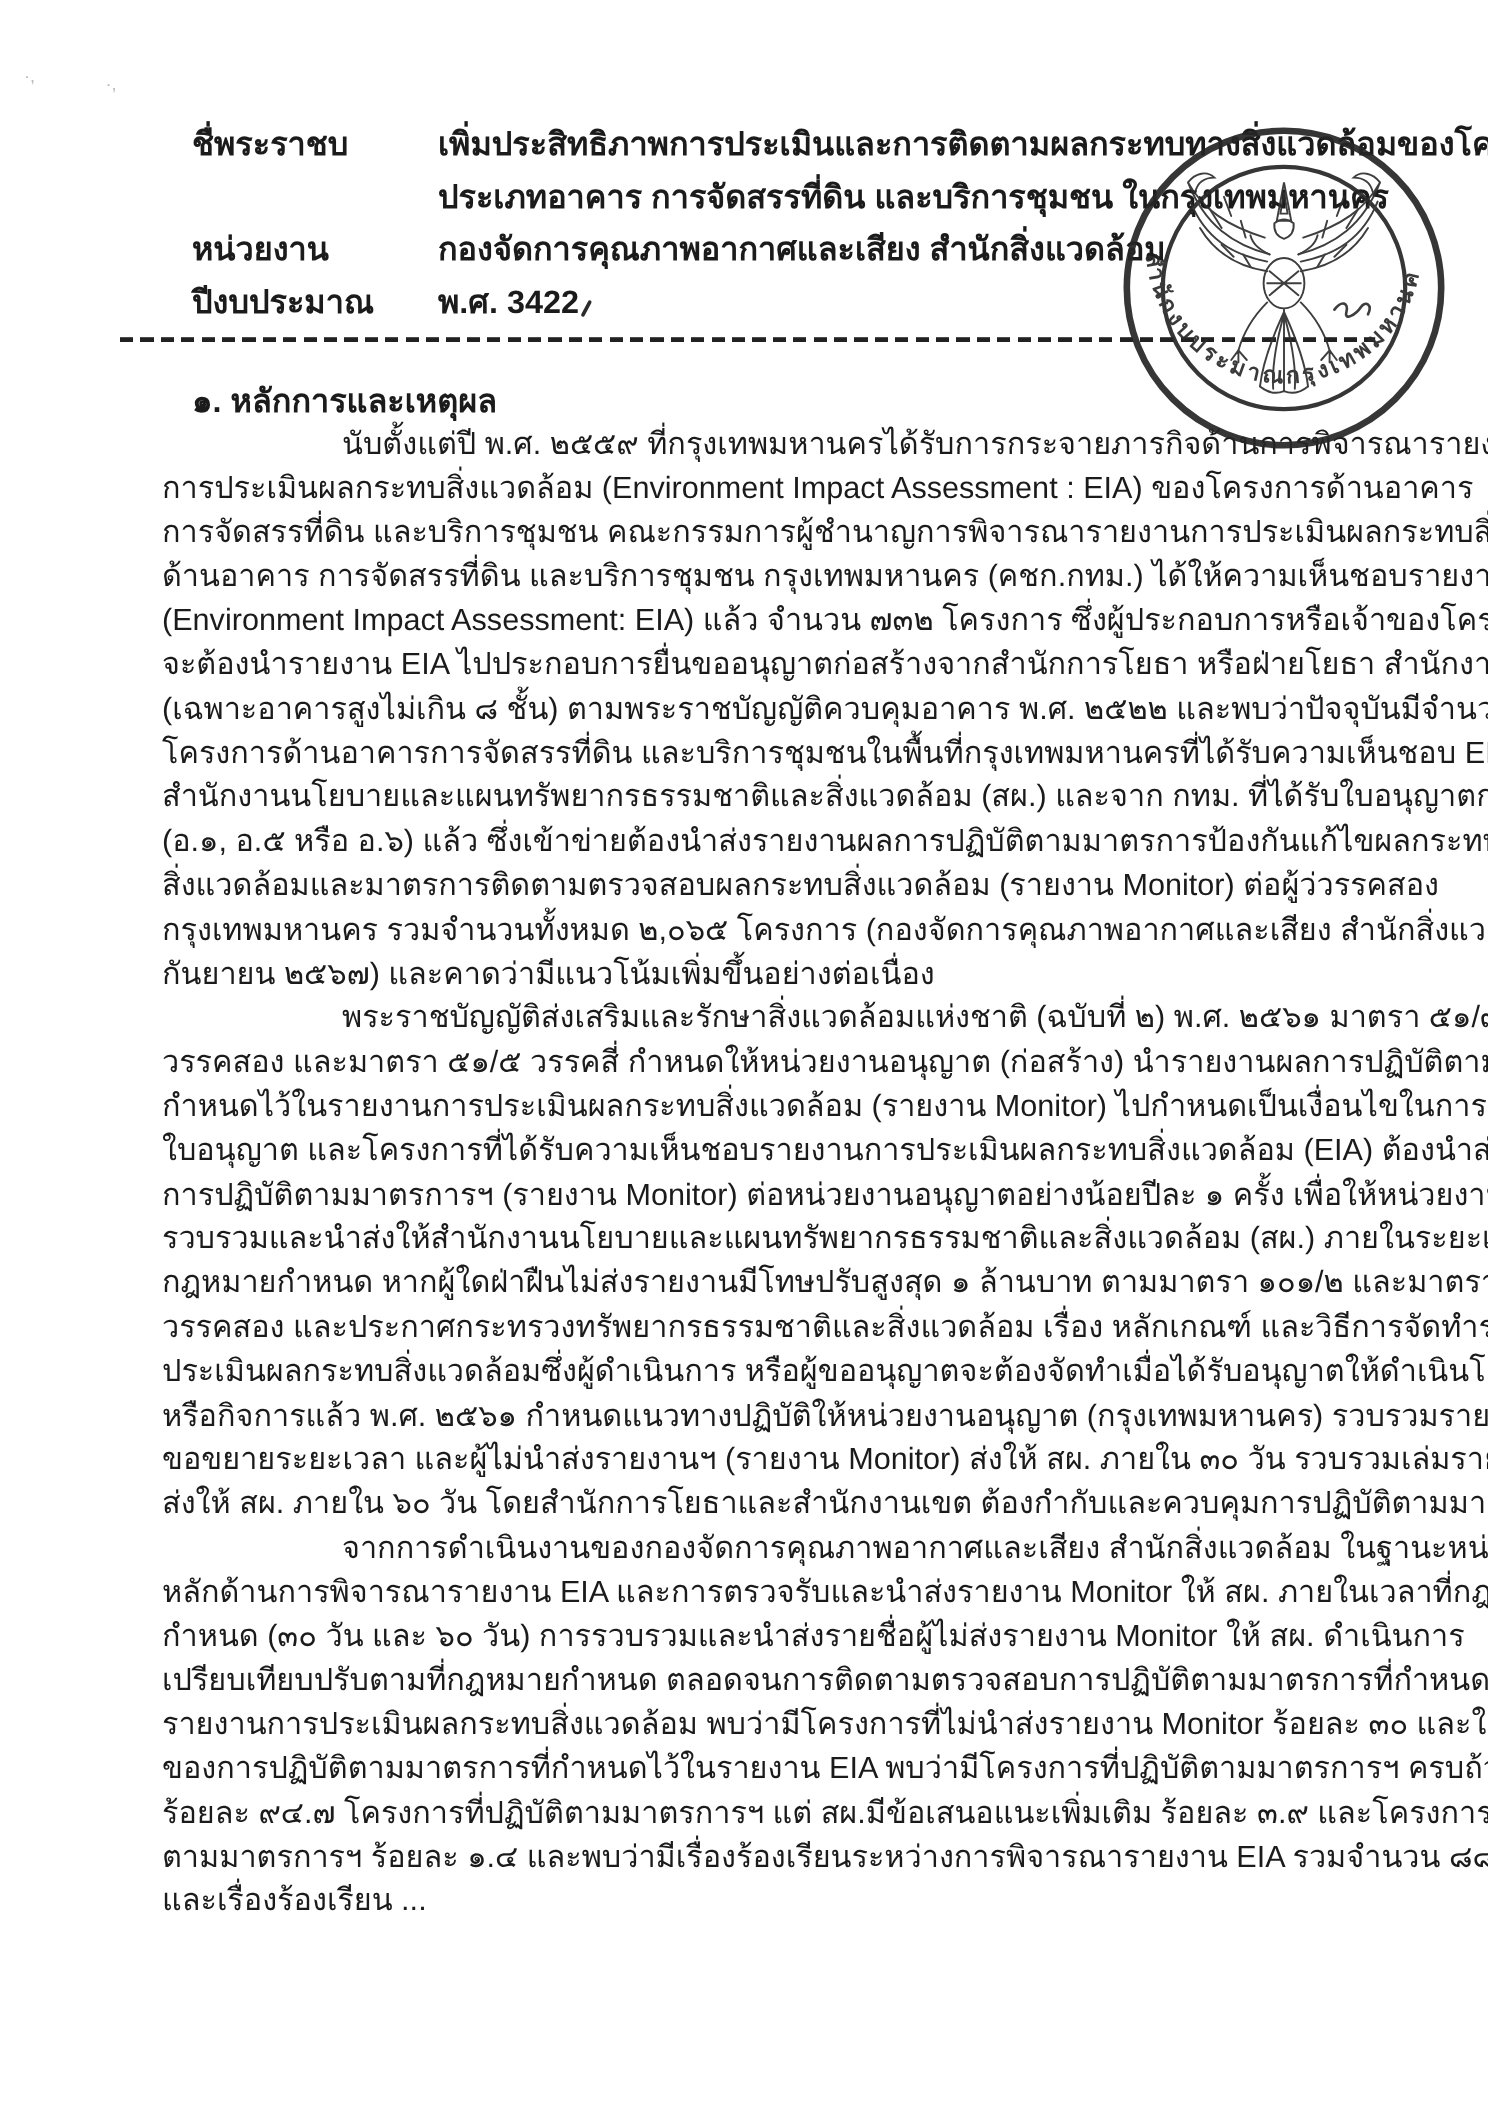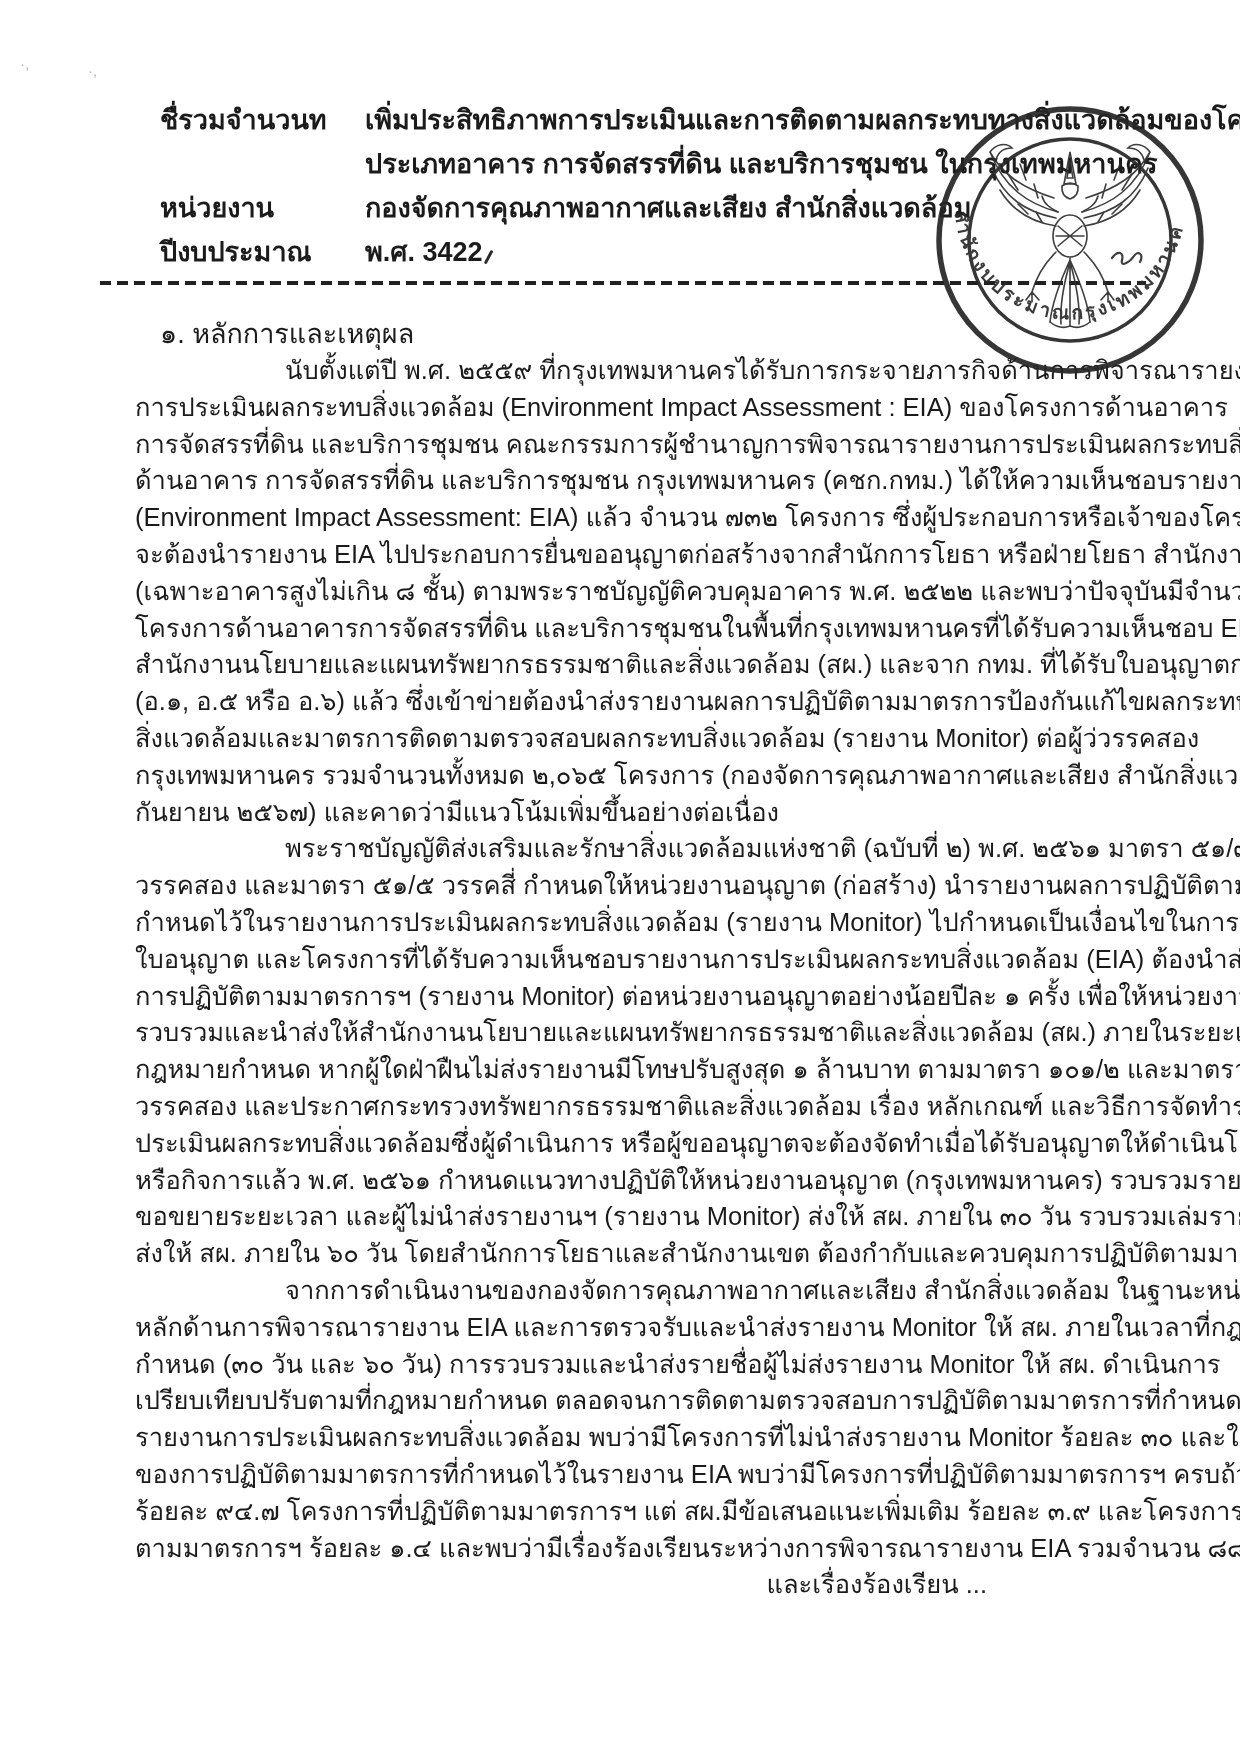--- a/index.html
+++ b/index.html
@@ -26,47 +26,47 @@
     transform:rotate(28deg) translateY(4px);margin-left:6px;border-radius:2px;
   }
   
   .rule{
     position:absolute;left:100px;top:281px;width:1046px;height:3.5px;
     background:repeating-linear-gradient(90deg,#212121 0 11px,transparent 11px 17px);
   }
   
   .section-heading{
     position:absolute;left:160px;top:312px;
-    font-size:27px;font-weight:400;white-space:nowrap;
+    font-size:27px;font-weight:700;white-space:nowrap;
   }
   
   .doc-body{
     position:absolute;left:135px;top:352px;width:880px;
     font-size:25.5px;font-weight:400;line-height:36.8px;
   }
   .bline{white-space:nowrap;}
   .bline.ind{padding-left:150px;}
-  .bline.right{text-align:right;white-space:nowrap;padding-right:28px;}
+  .bline.right{text-align:left;white-space:nowrap;padding-right:28px;}
   
   .stamp{position:absolute;left:930px;top:100px;width:280px;height:280px;opacity:.92;}
   .stamp path,.stamp circle,.stamp ellipse,.stamp line{vector-effect:non-scaling-stroke;}
   
   .noise{position:absolute;color:#b9b9b9;font-size:15px;}
 </style>
 </head>
 <body>
 
 <div class="page">
 
   <span class="noise" style="left:20px;top:55px;">·,</span>
   <span class="noise" style="left:88px;top:62px;">·,</span>
 
   <div class="doc-header">
     <div class="hrow">
-      <div class="hlabel">ชื่รวมจำนวนท</div>
+      <div class="hlabel">ชื่พระราชบ</div>
       <div class="hvalue">
         <div>เพิ่มประสิทธิภาพการประเมินและการติดตามผลกระทบทางสิ่งแวดล้อมของโครงการ</div>
         <div>ประเภทอาคาร การจัดสรรที่ดิน และบริการชุมชน ในกรุงเทพมหานคร</div>
       </div>
     </div>
     <div class="hrow">
       <div class="hlabel">หน่วยงาน</div>
       <div class="hvalue">
         <div>กองจัดการคุณภาพอากาศและเสียง สำนักสิ่งแวดล้อม</div>
       </div>

